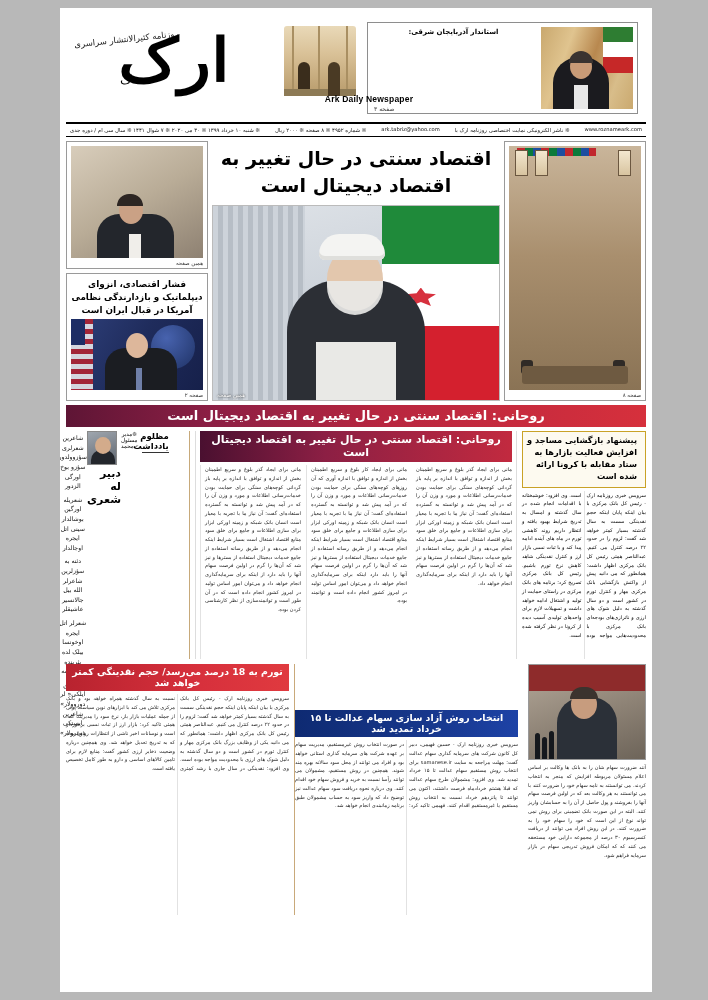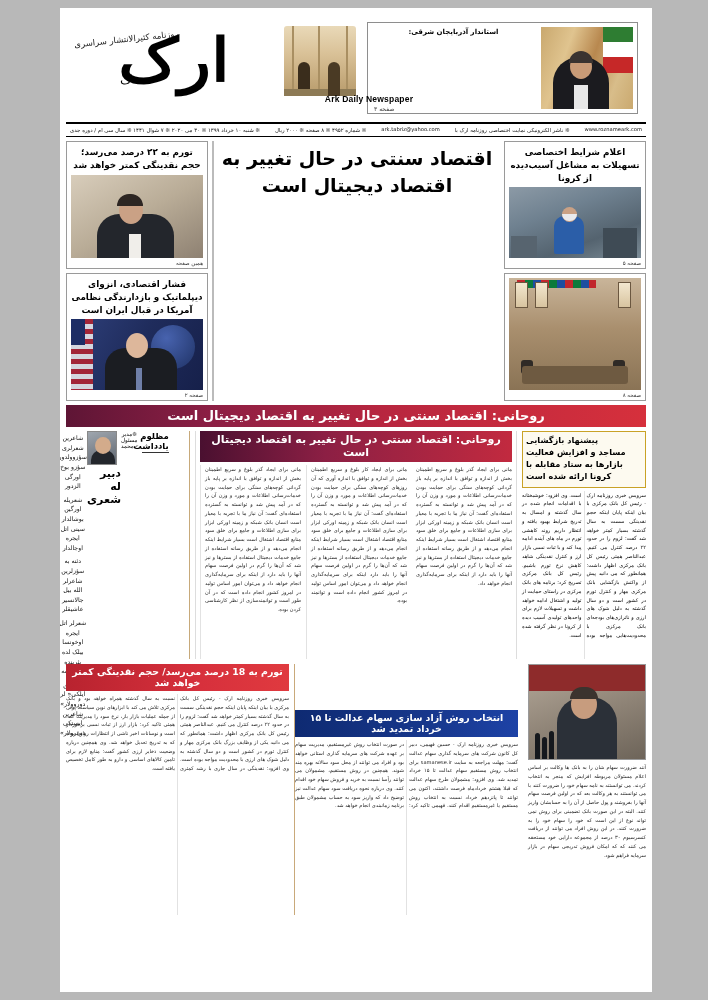--- a/index.html
+++ b/index.html
@@ -277,21 +277,21 @@
     background:#ddb79b; border-radius:50%;
   }
   .ph-diplomat .tie {
     position:absolute; bottom:0; left:49%; width:6px; height:22px;
     background:#6f7fa8;
   }
 
   
   .lead {
     flex: 1;
-    display: flex; 
+    display: flex; flex-direction: column;
   }
   .lead-head {
     text-align: center;
     font-size: 19px; font-weight: bold;
     line-height: 1.42; letter-spacing: -.6px;
     padding: 4px 4px 6px 4px;
   }
   .lead-photo {
     flex: 1;
     position: relative; overflow: hidden;
@@ -413,22 +413,22 @@
   .cols3 .c { flex:1; border-left:1px solid #e2e2e2; padding-left:4px; }
   .cols3 .c:last-child { border-left:none; }
 
   .mid-left {
     width: 124px;
     display:flex; flex-direction:column;
   }
   .mid-left-head {
     border:1px solid #c9a227;
     background:#fdfaf0;
-    text-align:left; font-size:8.2px; font-weight:bold;
-    line-height:1.45; padding:3px 18px 4px 3px; margin-bottom:3px;
+    text-align:right; font-size:8.2px; font-weight:bold;
+    line-height:1.45; padding:3px 8px 4px 3px; margin-bottom:3px;
   }
   .mid-left-body {
     flex:1; font-size:5.1px; line-height:1.72; text-align:justify;
     column-count: 2; column-gap: 5px; column-rule: 1px solid #e2e2e2;
   }
 
   
   .botgrid {
     display:flex; flex-direction:row-reverse;
     padding: 5px 6px 6px 6px; gap:5px;
@@ -526,21 +526,20 @@
     <span class="seg">❊ شماره ۴۹۵۲ ❊ ۸ صفحه ❊ ۲۰۰۰ ریال</span>
     <span class="seg site">ark.tabriz@yahoo.com</span>
     <span class="seg">❊ ناشر الکترونیکی نمایت اختصاصی روزنامه ارک با</span>
     <span class="seg site">www.roznameark.com</span>
   </div>
 
   <div class="topgrid">
 
     <div class="side-col">
       <div class="side-box">
-        <div class="sb-head">تورم به ۲۲ درصد می‌رسد؛ حجم نقدینگی کمتر خواهد شد</div>
         <div class="sb-photo ph-governor">
           <div class="suit"></div>
             <div class="shirt2"></div>
             <div class="face"></div>
             <div class="hair2"></div>
         </div>
         <div class="sb-page">همین صفحه</div>
       </div>
       <div class="side-box">
         <div class="sb-head">فشار اقتصادی، انزوای دیپلماتیک و بازدارندگی نظامی آمریکا در قبال ایران است</div>
@@ -564,31 +563,20 @@
         <div class="lp-robe"></div>
         <div class="lp-face"></div>
         <div class="lp-beard"></div>
         <div class="lp-turban"></div>
         <div class="lp-caption">همین صفحه</div>
       </div>
     </div>
 
     <div class="side-col">
       <div class="side-box">
-        <div class="sb-head">اعلام شرایط اختصاصی تسهیلات به مشاغل آسیب‌دیده از کرونا</div>
-        <div class="sb-photo ph-factory">
-          <div class="machine2"></div>
-            <div class="machine"></div>
-          <div class="worker"></div>
-            <div class="whead"></div>
-            <div class="mask"></div>
-        </div>
-        <div class="sb-page">صفحه ۵</div>
-      </div>
-      <div class="side-box">
         <div class="sb-photo ph-office">
           <div class="banner"></div>
           <div class="win" style="left:6px"></div>
           <div class="win" style="left:26px"></div>
           <div class="win" style="right:10px"></div>
           <div class="chair" style="left:12px"></div>
           <div class="chair" style="right:16px"></div>
           <div class="tbl"></div>
         </div>
         <div class="sb-page">صفحه ۸</div>

